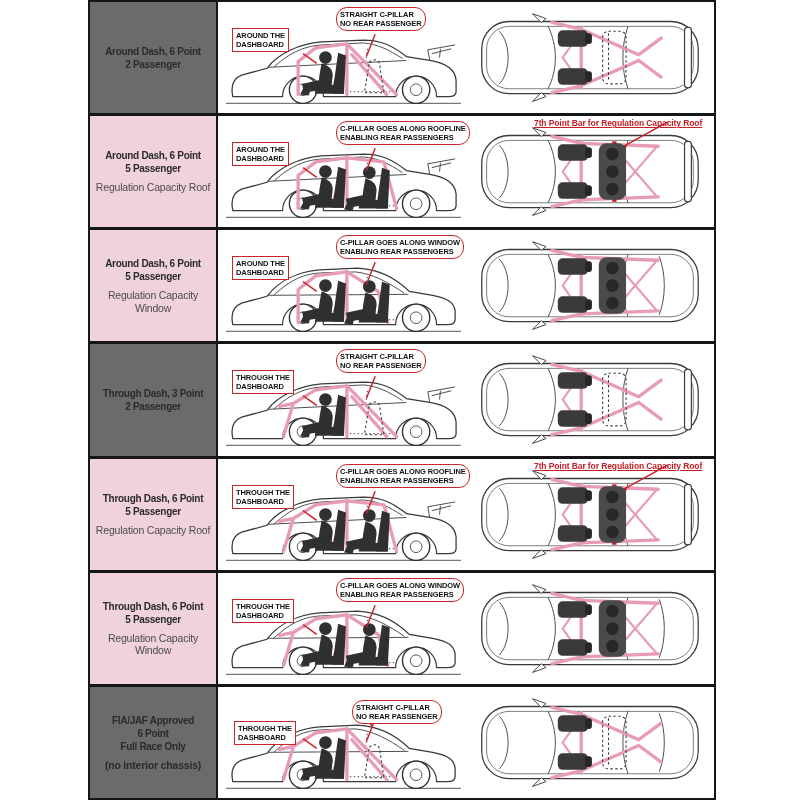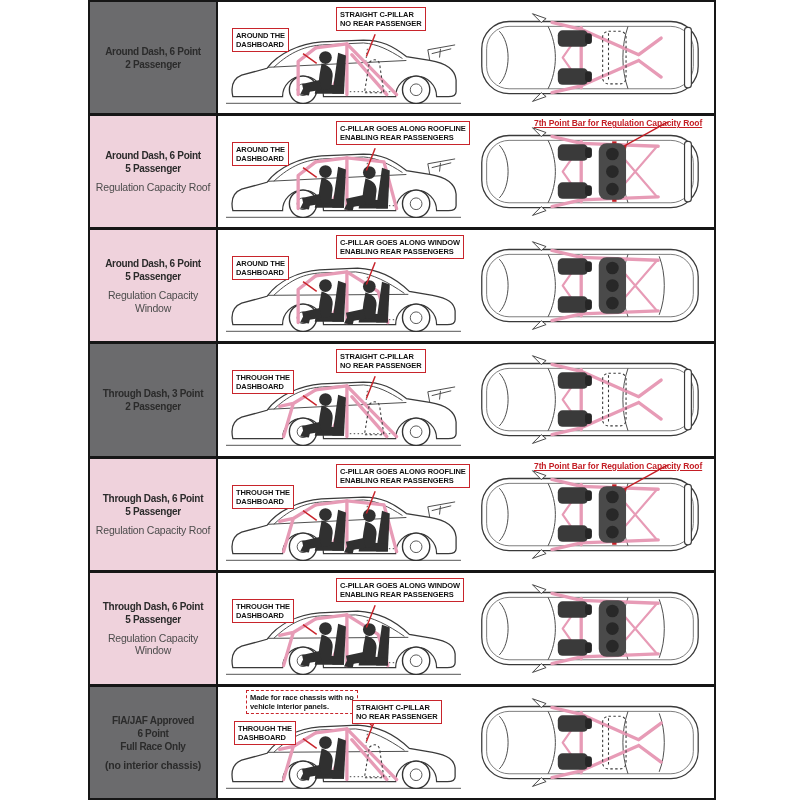--- a/index.html
+++ b/index.html
@@ -11,21 +11,21 @@
   .bg-gray .label{background:#6b6b6d;}
   .bg-pink .label{background:#efd2dc;}
   .t{font-size:10px;font-weight:bold;color:#2b2b2b;line-height:1.3;letter-spacing:-0.3px;}
   .sub{font-size:10.5px;color:#4c4c4c;line-height:1.2;margin-top:6px;letter-spacing:-0.2px;}
   .bg-gray .sub{font-weight:bold;color:#2b2b2b;font-size:10.5px;}
   .diagram{flex:1;position:relative;background:#fff;overflow:hidden;}
   .side-svg{position:absolute;left:0;top:0;width:250px;height:100%;}
   .top-svg{position:absolute;left:248px;top:0;width:246px;height:100%;}
   .note-box{position:absolute;background:#fff;border:1.5px solid #c8242b;color:#111;font-weight:bold;font-size:7.5px;line-height:1.2;padding:2px 3px;white-space:pre-line;z-index:3;letter-spacing:-0.1px;}
   .dash-box{left:14px;top:26px;}
-  .cpillar-box{left:118px;top:5px;}
+  .cpillar-box{left:118px;top:5px;border-radius:11px;}
   .extra-box{left:28px;top:3px;border-style:dashed;}
   .has-extra .dash-box{left:16px;top:34px;}
   .has-extra .cpillar-box{left:134px;top:13px;}
   .top-note{position:absolute;left:316px;top:2px;color:#c41e25;font-weight:bold;font-size:8.5px;text-decoration:underline;z-index:3;letter-spacing:-0.1px;}
   
   .ground{stroke:#777;stroke-width:1.2;}
   .bodyp{fill:#fff;stroke:#3a3a3a;stroke-width:1.3;}
   .trim{fill:none;stroke:#4a4a4a;stroke-width:1;}
   .inner{fill:none;stroke:#6a6a6a;stroke-width:0.9;}
   .wheel{fill:#fff;stroke:#333;stroke-width:1.4;}
@@ -791,22 +791,20 @@
     </div>
   </div>
       <div class="row bg-gray dash-through rear-straight pass-2 body-hatch has-extra">
     <div class="label">
       <div class="t">FIA/JAF Approved</div>
       <div class="t">6 Point</div>
       <div class="t">Full Race Only</div>
       <div class="sub">(no interior chassis)</div>
     </div>
     <div class="diagram">
-      <div class="note-box extra-box">Made for race chassis with no
-vehicle interior panels.</div>
       <div class="note-box dash-box">THROUGH THE
 DASHBOARD</div>
       <div class="note-box cpillar-box">STRAIGHT C-PILLAR
 NO REAR PASSENGER</div>
 
       <svg class="side-svg" viewBox="0 0 250 114" preserveAspectRatio="xMidYMid meet">
         <line class="ground" x1="5" y1="104" x2="246" y2="104"></line>
         <g>
           <g class="g-sedan">
             <path class="bodyp" d="M12,97 C10,88 11,79 21,75 L47,68 C59,52 81,43 103,41 L146,39 C164,39 176,45 190,56 L214,60 C232,63 240,70 241,80 L241,92 C241,96 237,97 233,97 L221,97 A21,21 0 0 0 179,97 L105,97 A21,21 0 0 0 63,97 L21,97 Z"></path>

